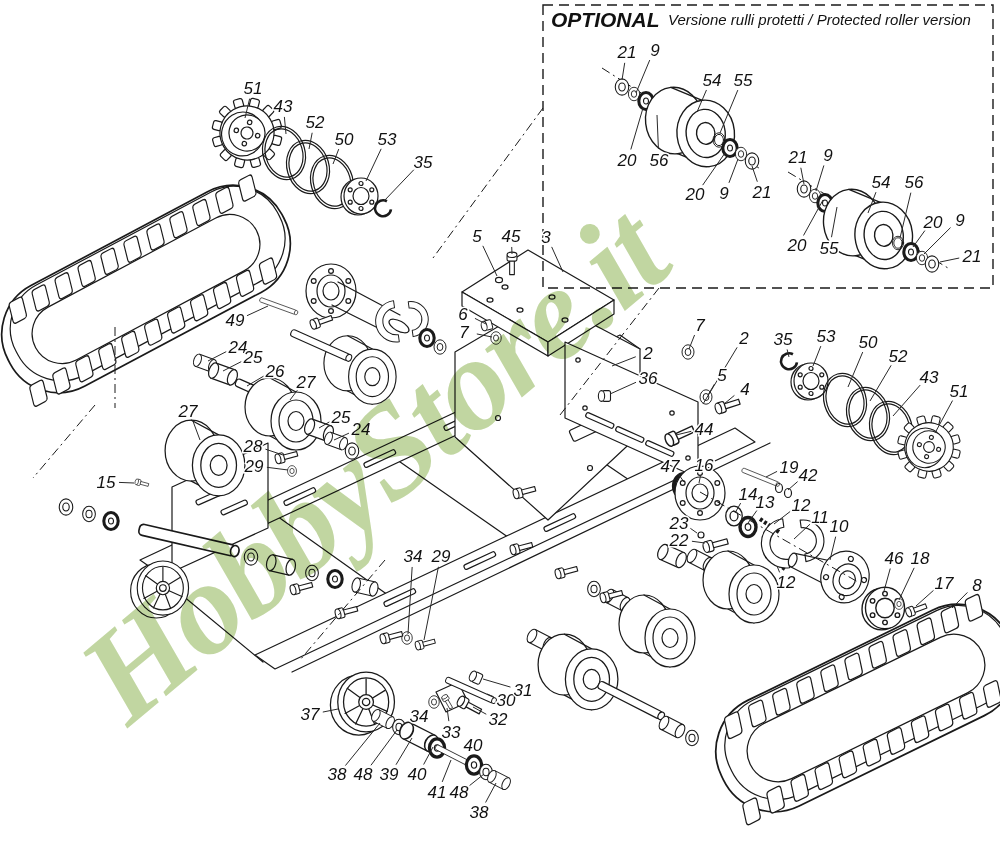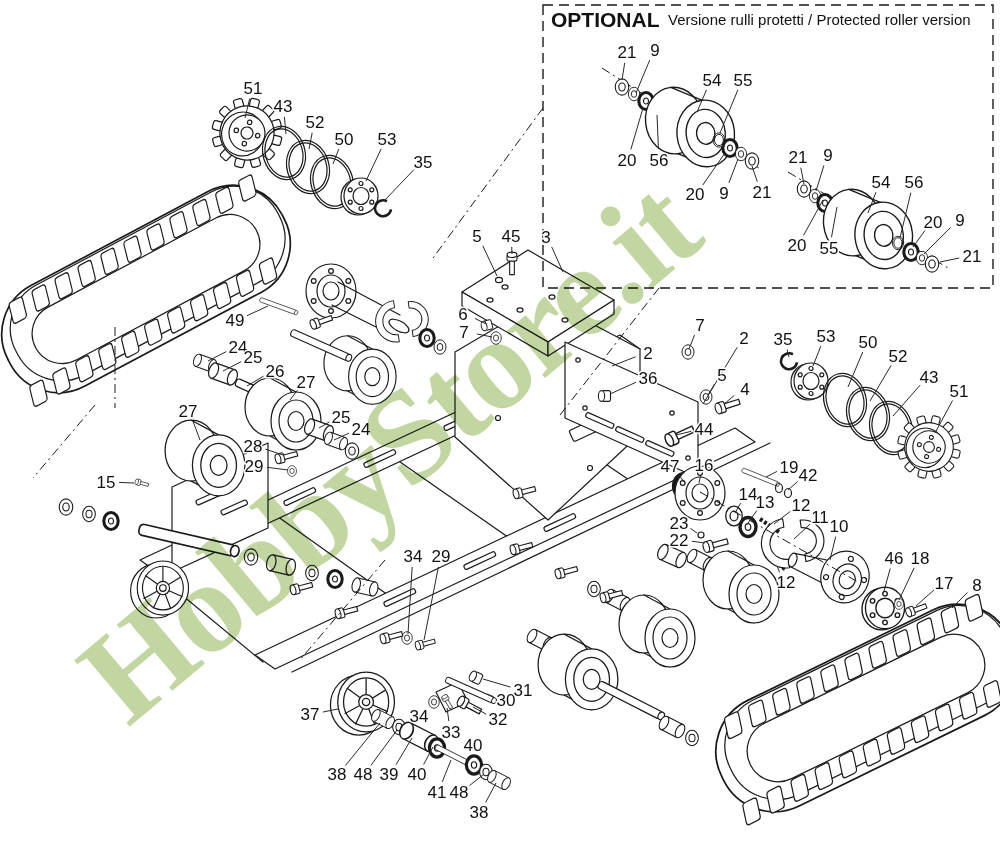--- a/index.html
+++ b/index.html
@@ -1,16 +1,16 @@
 <!DOCTYPE html>
 <html><head>
 <meta charset="utf-8">
 <style>
   html,body{margin:0;padding:0;background:#fff;}
-  .stage{position:relative;width:1000px;height:861px;background:#fff;overflow:hidden;}
+  .stage{position:relative;width:1000px;height:861px;background:#fff;overflow:hidden;font-style:italic;}
   svg{position:absolute;inset:0;}
   .ln{fill:none;stroke:#1a1a1a;stroke-width:1.2;stroke-linejoin:round;stroke-linecap:round;}
   .fw{fill:#ffffff;stroke:#1a1a1a;stroke-width:1.2;stroke-linejoin:round;}
   .fw2{fill:#ffffff;stroke:#1a1a1a;stroke-width:1.7;stroke-linejoin:round;}
   .dd{fill:none;stroke:#1a1a1a;stroke-width:1;stroke-dasharray:9 4 2 4;}
   .dashbox{fill:none;stroke:#1a1a1a;stroke-width:1.4;stroke-dasharray:10 6;}
   .ldr{stroke:#2a2a2a;stroke-width:1;}
   .plbl{font-family:"Liberation Sans",sans-serif;font-size:17px;fill:#111;
         paint-order:stroke;stroke:#fff;stroke-width:3px;text-anchor:middle;}
   .opt-title{font-family:"Liberation Sans",sans-serif;font-size:21px;font-weight:bold;fill:#111;}

